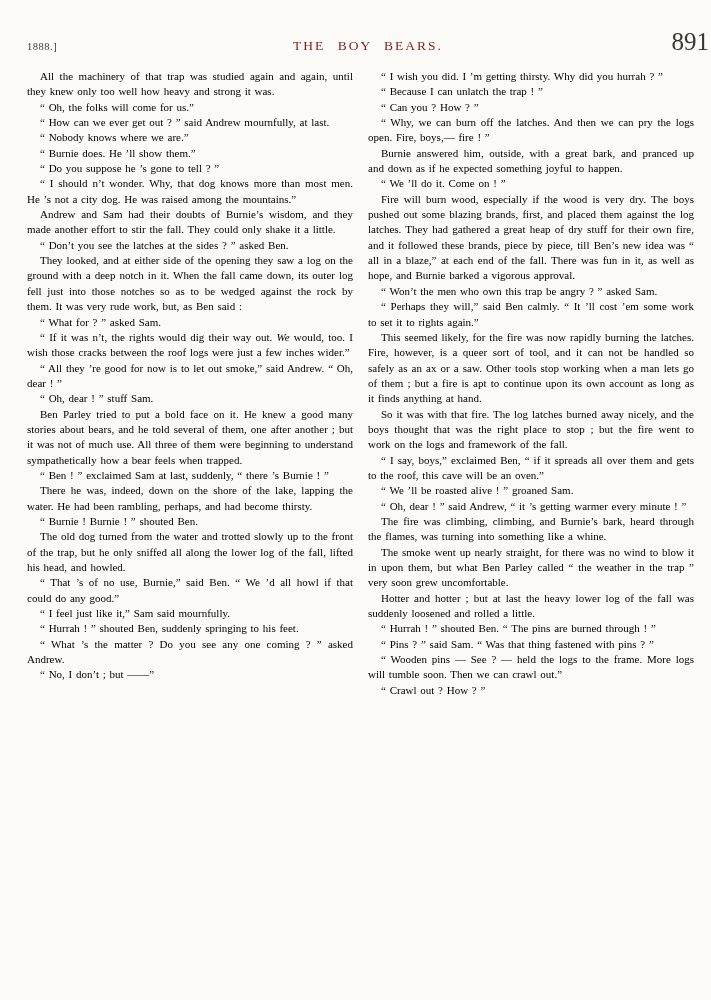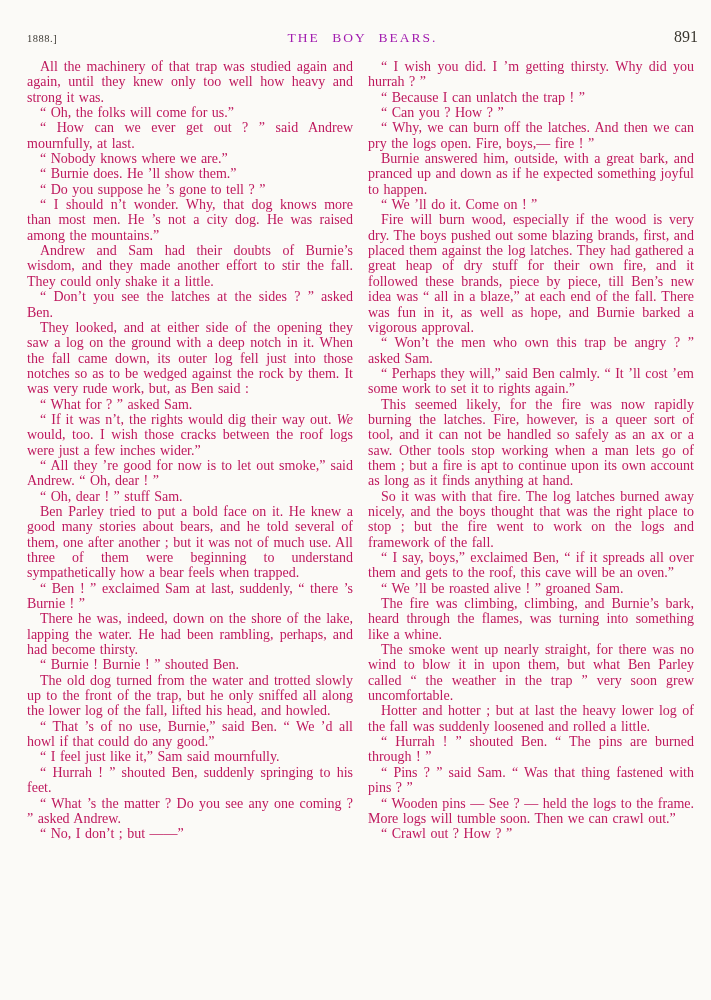--- a/index.html
+++ b/index.html
@@ -9,59 +9,59 @@
   }
   body {
     width: 711px;
     height: 1000px;
     overflow: hidden;
     font-family: "Liberation Serif", "DejaVu Serif", serif;
     color: #34302b;
     position: relative;
   }
   .page {
-    padding: 28px 13px 0 27px;
+    padding: 28px 2px 0 27px;
   }
   .running-head {
     display: flex;
     align-items: baseline;
     margin-bottom: 9px;
   }
   .running-head .date {
     width: 130px;
     font-size: 10.5px;
     letter-spacing: 0.5px;
     color: #3c3833;
   }
   .running-head .title {
     flex: 1;
     text-align: center;
     font-size: 13.5px;
     letter-spacing: 2px;
     word-spacing: 7px;
-    color: #a21caf;
+    color: #7f1d1d;
   }
   .running-head .pagenum {
     width: 130px;
     text-align: right;
-    font-size: 16px;
+    font-size: 25px;
     font-feature-settings: "onum";
     color: #3a362f;
   }
   .columns {
     display: flex;
     gap: 15px;
     margin-top: 13px;
   }
   .col {
     width: 326px;
-    font-size: 14px;
+    font-size: 11px;
     line-height: 15.35px;
     text-align: justify;
-    color: #be185d;
+    color: #000000;
     font-family: Liberation Serif, serif;
   }
   .col p {
     margin: 0;
     text-indent: 13px;
     word-spacing: 1px;
   }
   .col p em {
     font-style: italic;
   }
@@ -113,20 +113,21 @@
       <p class="para">“ Why, we can burn off the latches.  And then we can pry the logs open.  Fire, boys,— fire ! ”</p>
       <p class="para">Burnie answered him, outside, with a great bark, and pranced up and down as if he expected something joyful to happen.</p>
       <p class="para">“ We ’ll do it.  Come on ! ”</p>
       <p class="para">Fire will burn wood, especially if the wood is very dry.  The boys pushed out some blazing brands, first, and placed them against the log latches.  They had gathered a great heap of dry stuff for their own fire, and it followed these brands, piece by piece, till Ben’s new idea was “ all in a blaze,” at each end of the fall.  There was fun in it, as well as hope, and Burnie barked a vigorous approval.</p>
       <p class="para">“ Won’t the men who own this trap be angry ? ” asked Sam.</p>
       <p class="para">“ Perhaps they will,” said Ben calmly.  “ It ’ll cost ’em some work to set it to rights again.”</p>
       <p class="para">This seemed likely, for the fire was now rapidly burning the latches.  Fire, however, is a queer sort of tool, and it can not be handled so safely as an ax or a saw.  Other tools stop working when a man lets go of them ;  but a fire is apt to continue upon its own account as long as it finds anything at hand.</p>
       <p class="para">So it was with that fire.  The log latches burned away nicely, and the boys thought that was the right place to stop ;  but the fire went to work on the logs and framework of the fall.</p>
       <p class="para">“ I say, boys,” exclaimed Ben, “ if it spreads all over them and gets to the roof, this cave will be an oven.”</p>
       <p class="para">“ We ’ll be roasted alive ! ” groaned Sam.</p>
+      <p class="para">“ Oh, dear ! ” said Andrew, “ it ’s getting warmer every minute ! ”</p>
       <p class="para">The fire was climbing, climbing, and Burnie’s bark, heard through the flames, was turning into something like a whine.</p>
       <p class="para">The smoke went up nearly straight, for there was no wind to blow it in upon them, but what Ben Parley called “ the weather in the trap ” very soon grew uncomfortable.</p>
       <p class="para">Hotter and hotter ;  but at last the heavy lower log of the fall was suddenly loosened and rolled a little.</p>
       <p class="para">“ Hurrah ! ” shouted Ben.  “ The pins are burned through ! ”</p>
       <p class="para">“ Pins ? ” said Sam.  “ Was that thing fastened with pins ? ”</p>
       <p class="para">“ Wooden pins — See ? — held the logs to the frame.  More logs will tumble soon.  Then we can crawl out.”</p>
       <p class="para">“ Crawl out ?   How ? ”</p>
     </div>
 
   </div>

